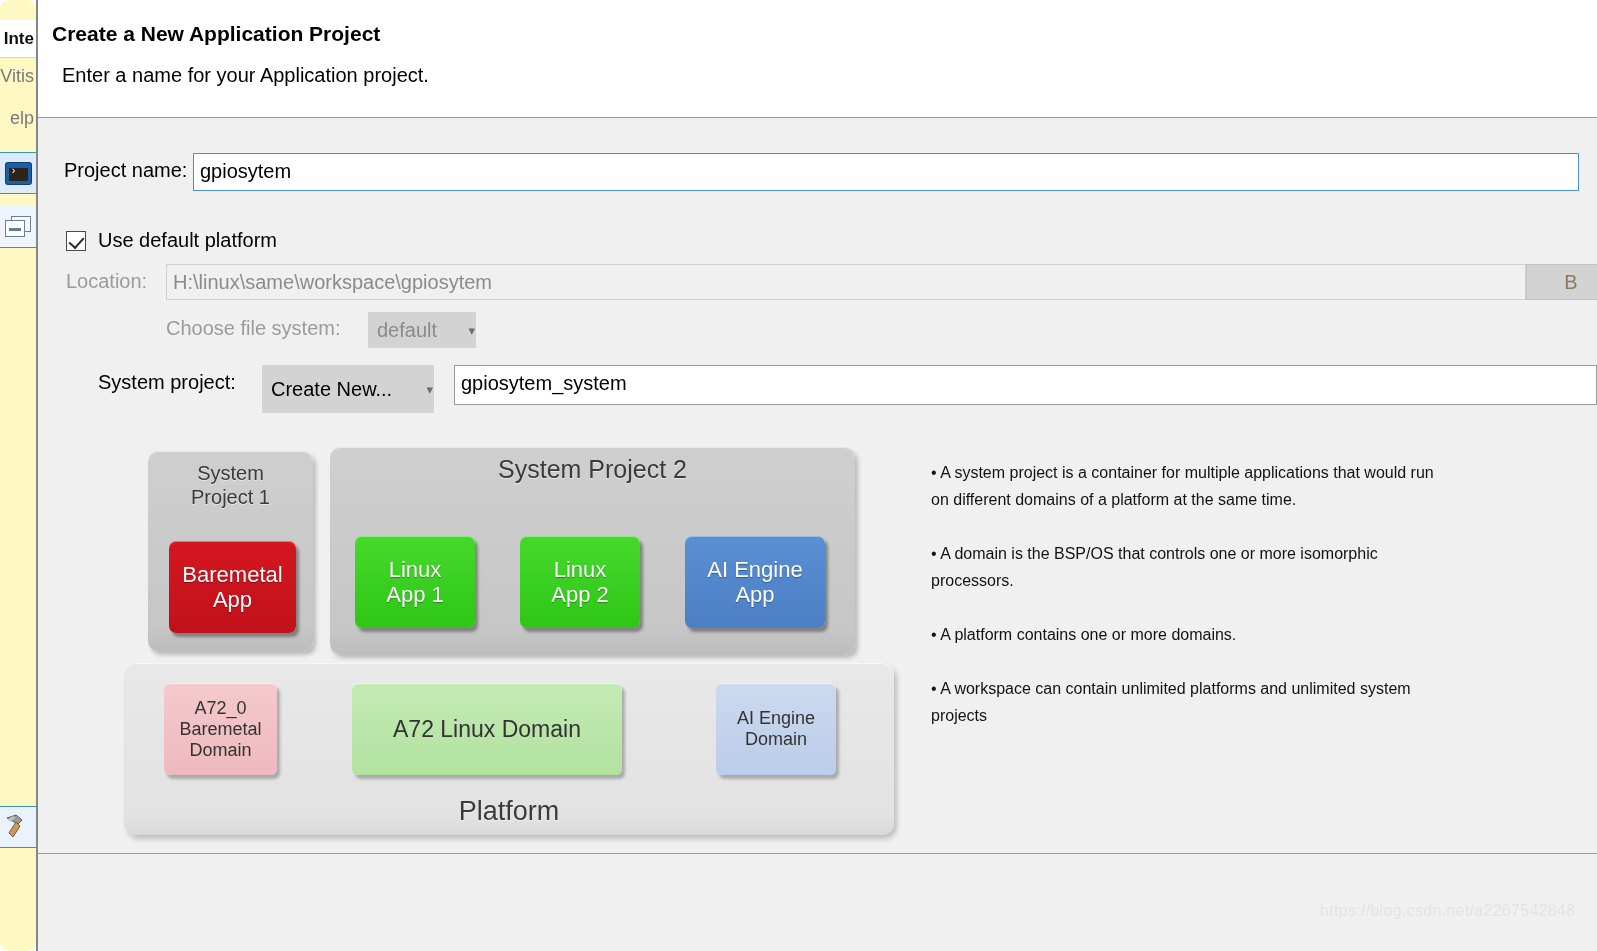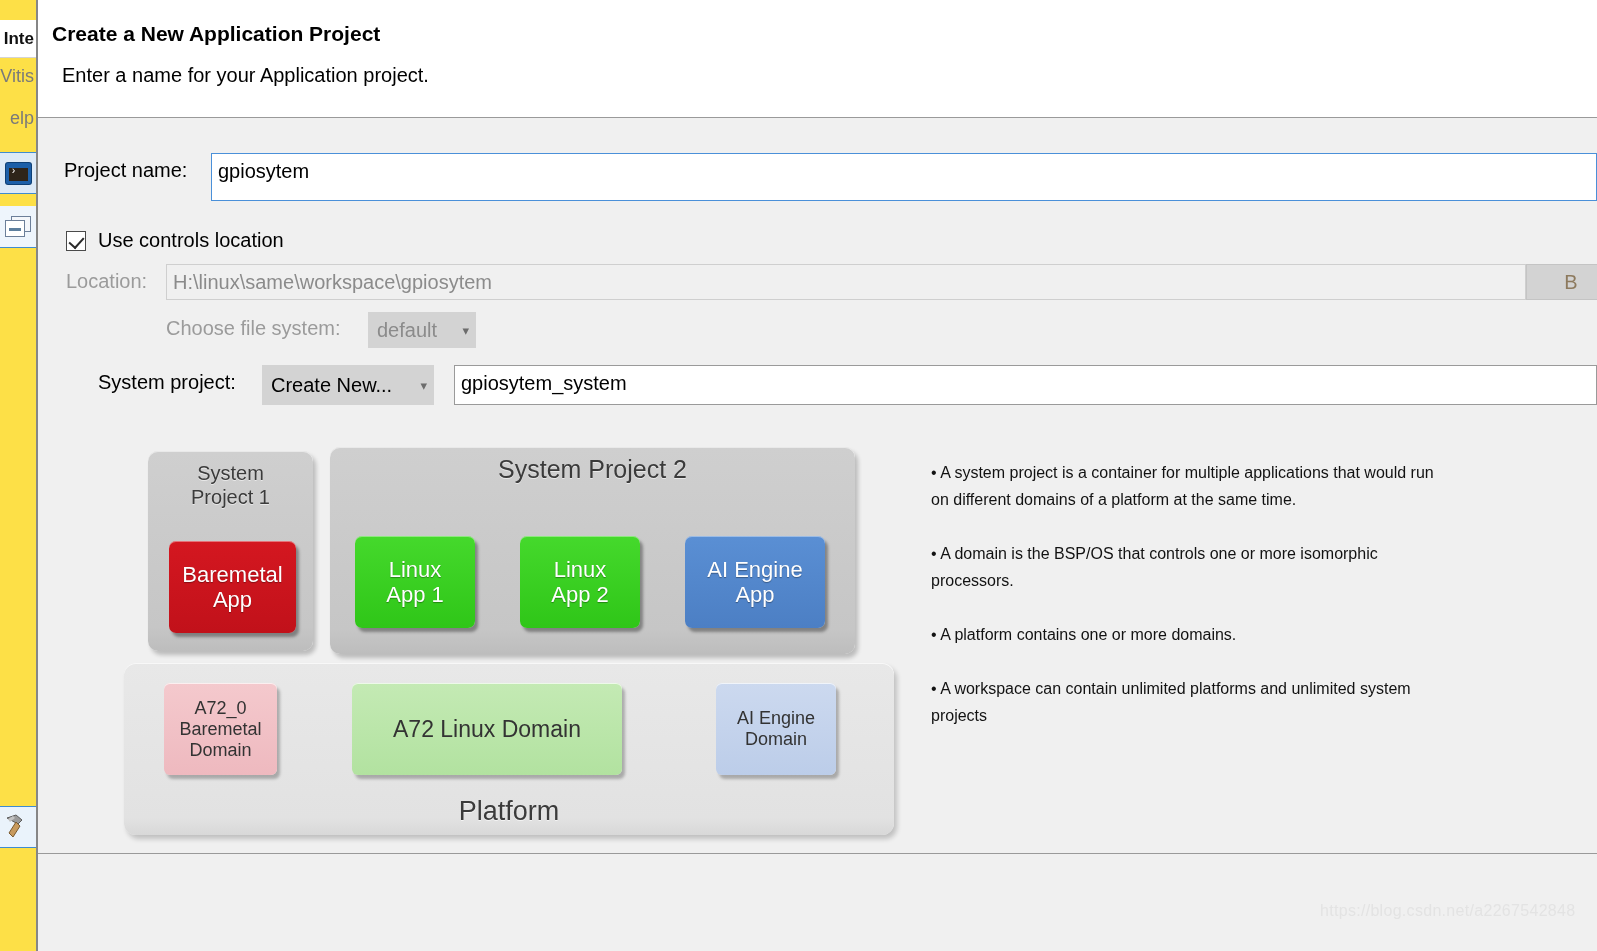--- a/index.html
+++ b/index.html
@@ -9,21 +9,22 @@
     overflow: hidden;
     background: #ffffff;
     font-family: "Liberation Sans", sans-serif;
   }
 
   #root { position: relative; width: 1597px; height: 951px; }
 
   
   .ide-strip {
     position: absolute; left: 0; top: 0; width: 36px; height: 951px;
-    background: #fde047;
+    background: #fef9c3;
+    border-radius: 9px;
   }
   .ide-menu-tab {
     position: absolute; left: 0; top: 20px; width: 36px; height: 38px;
     background: #ffffff; border-bottom: 1px solid #d4d4d4;
     display: flex; align-items: center; justify-content: flex-end;
     padding-right: 2px;
     font-size: 17px; font-weight: bold; color: #111; overflow: hidden;
   }
   .ide-menu-item {
     position: absolute; left: 0; width: 36px; height: 42px;
@@ -117,21 +118,21 @@
     outline: none;
   }
   .txt-input.readonly {
     background: #f0f0f0; border: 1px solid #cfcfcf; color: #8b8b8b;
   }
   .txt-input.plain { border: 1px solid #9a9a9a; }
 
   .combo {
     position: absolute; background: #d3d3d3; border: 1px solid #d3d3d3;
     font-size: 20px; color: #000; display: flex; align-items: center;
-    padding-left: 8px; padding-right: 6px; justify-content: space-between;
+    padding-left: 8px; justify-content: space-between;
   }
   .combo.dim { color: #8b8b8b; }
   .combo .chev { font-size: 13px; color: #6c6c6c; margin-left: 10px; }
 
   .chk-row { position: absolute; display: flex; align-items: center; }
   .chk-box {
     width: 20px; height: 20px; border: 1px solid #4a4a4a; background: #ffffff;
     position: relative; flex: 0 0 auto;
   }
   .chk-box::after {
@@ -257,39 +258,39 @@
   <div class="dialog">
 
     <div class="dialog-header">
       <div class="dlg-title">Create a New Application Project</div>
       <div class="dlg-subtitle">Enter a name for your Application project.</div>
     </div>
 
     <div class="dialog-body">
 
       <div class="lbl" style="left:26px; top:40px;">Project name:</div>
-      <div class="txt-input" style="left:173px; top:34px; width:1386px; height:48px;">gpiosytem</div>
+      <div class="txt-input" style="left:155px; top:34px; width:1386px; height:38px;">gpiosytem</div>
 
       <div class="chk-row" style="left:28px; top:110px;">
         <span class="chk-box"></span>
-        <span class="chk-label">Use controls location</span>
+        <span class="chk-label">Use default platform</span>
       </div>
 
       <div class="lbl dim" style="left:28px; top:151px;">Location:</div>
       <div class="txt-input readonly" style="left:128px; top:145px; width:1360px; height:36px;">H:\linux\same\workspace\gpiosytem</div>
       <div class="btn" style="left:1488px; top:145px; width:90px; height:36px;">B</div>
 
       <div class="lbl dim" style="left:128px; top:198px;">Choose file system:</div>
       <div class="combo dim" style="left:330px; top:193px; width:108px; height:36px;">
         <span>default</span>
         <span class="chev">▾</span>
       </div>
 
       <div class="lbl" style="left:60px; top:252px;">System project:</div>
-      <div class="combo" style="left:224px; top:246px; width:172px; height:40px;">
+      <div class="combo" style="left:224px; top:246px; width:172px; height:48px;">
         <span>Create New...</span>
         <span class="chev">▾</span>
       </div>
       <div class="txt-input plain" style="left:416px; top:246px; width:1143px; height:40px;">gpiosytem_system</div>
 
       <div class="diagram">
 
         <div class="sysbox" style="left:30px; top:2px; width:165px; height:200px;">
           <div class="caption">System<br>Project 1</div>
           <div class="appbox red" style="left:21px; top:90px; width:127px; height:92px;">Baremetal<br>App</div>

